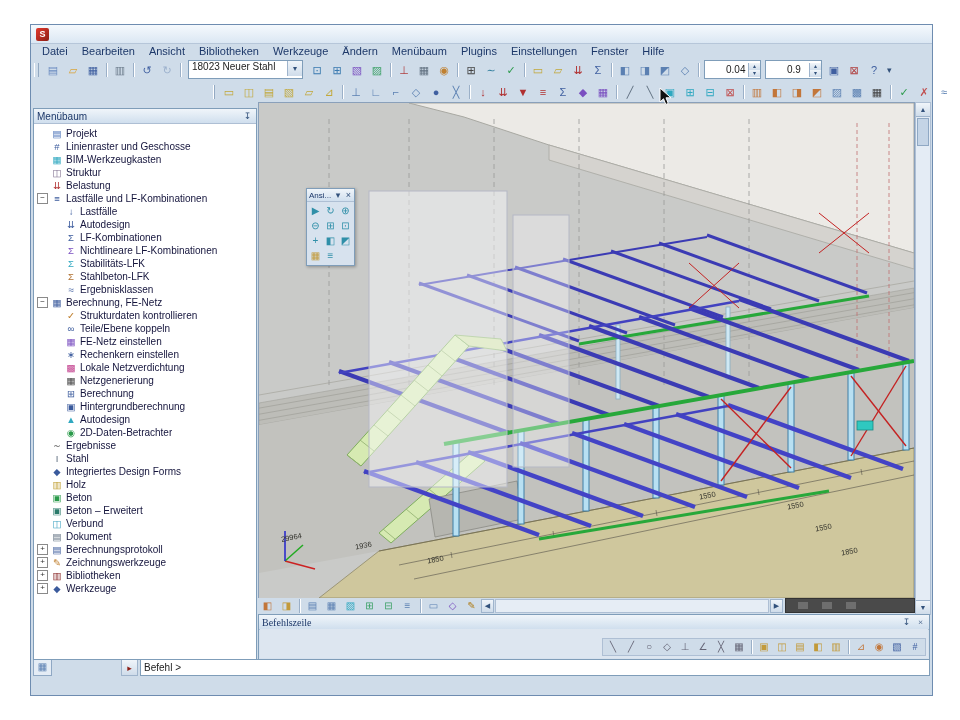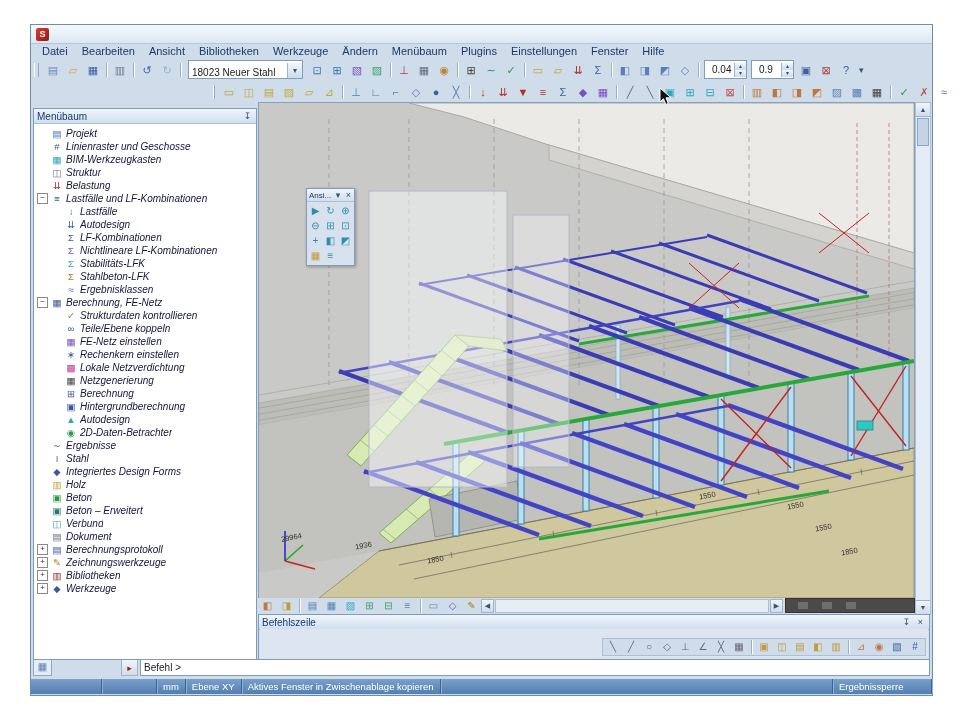--- a/index.html
+++ b/index.html
@@ -15,24 +15,24 @@
   .menu-item{padding:0 7px;cursor:default;}
 
   
   .tb{position:absolute;left:0;right:0;display:flex;align-items:center;background:#cfdce9;}
   .tb1{top:33px;height:23px;border-bottom:1px solid #bccadb;}
   .tb2{top:56px;height:21px;border-bottom:1px solid #aebfd4;}
   .grip{width:3px;height:14px;border-left:1px solid #ffffff;border-right:1px solid #93a9c2;margin:0 4px 0 3px;}
   .icon-strip{display:flex;align-items:center;}
   .icon-btn{width:16px;height:16px;display:flex;align-items:center;justify-content:center;font-size:11px;line-height:16px;margin:0 1px;border:1px solid transparent;border-radius:2px;cursor:default;}
   .sep{width:1px;height:14px;background:#9bb0c8;margin:0 3px;box-shadow:1px 0 0 #fff;}
-  .combo{display:flex;align-items:flex-end;width:110px;height:17px;background:#fff;border:1px solid #7f9db9;font-size:10px;color:#222;margin:0 4px;padding-left:3px;}
+  .combo{display:flex;align-items:flex-start;width:110px;height:17px;background:#fff;border:1px solid #7f9db9;font-size:10px;color:#222;margin:0 4px;padding-left:3px;}
   .combo-text{flex:1;white-space:nowrap;overflow:hidden;}
   .combo-arrow{width:14px;height:15px;background:linear-gradient(#f0f5fa,#cfdcea);border-left:1px solid #9fb4cc;font-size:8px;display:flex;align-items:center;justify-content:center;color:#33527c;}
-  .spin{display:flex;align-items:center;height:17px;background:#fff;border:1px solid #7f9db9;font-size:10px;color:#222;margin:0 2px;padding-left:7px;}
+  .spin{display:flex;align-items:center;height:17px;background:#fff;border:1px solid #7f9db9;font-size:10px;color:#222;margin:0 2px;padding-left:21px;}
   .spin-val{width:22px;}
   .spin-btns{display:flex;flex-direction:column;width:11px;border-left:1px solid #9fb4cc;}
   .spin-btns span{height:7px;font-size:6px;line-height:7px;text-align:center;background:linear-gradient(#f0f5fa,#cfdcea);color:#33527c;}
   .overflow{font-size:9px;color:#33527c;margin:0 3px;}
 
   
   .main{position:absolute;left:0;top:77px;right:0;height:511px;background:#cfdce9;}
   .viewport{position:absolute;left:227px;top:0;width:655px;height:495px;border:1px solid #8aa0ba;background:#c9cac8;overflow:hidden;}
   .viewport svg{display:block;}
   .vp-overlay{position:absolute;left:0;top:0;right:0;bottom:0;pointer-events:none;}
@@ -42,21 +42,21 @@
   .sidebar{position:absolute;left:2px;top:83px;width:222px;height:550px;background:#ffffff;border:1px solid #7f9db9;z-index:5;display:flex;flex-direction:column;}
   .panel-hdr{height:14px;background:linear-gradient(#f0f5fa,#d0dfee);border-bottom:1px solid #aebfd4;display:flex;align-items:center;font-size:10px;color:#1d3869;padding:0 3px;gap:3px;flex:0 0 auto;}
   .panel-hdr .hdr-title{flex:1;}
   .hdr-ico{font-size:9px;color:#33527c;width:11px;text-align:center;}
   .tree{flex:1;overflow:hidden;padding-top:3px;}
   .tree-row{display:flex;align-items:center;height:13px;font-size:10px;color:#14143c;padding-left:3px;white-space:nowrap;cursor:default;}
   .tree-row.lv1{padding-left:17px;}
   .expand{width:9px;height:9px;border:1px solid #8a8a8a;background:#fff;font-size:8px;line-height:7px;text-align:center;color:#333;margin-right:3px;flex:0 0 auto;}
   .expand.hidden{visibility:hidden;}
   .tree-icon{width:12px;text-align:center;font-size:9.5px;margin-right:3px;flex:0 0 auto;}
-  .tree-label{overflow:hidden;font-style:italic;}
+  .tree-label{overflow:hidden;}
 
   
   .palette{position:absolute;left:228px;top:86px;width:47px;background:#d7e2ee;border:1px solid #7f9db9;box-shadow:1px 1px 3px rgba(0,0,0,.3);z-index:20;margin-left:47px;}
   .palette .panel-hdr{height:12px;font-size:8px;padding:0 2px;}
   .palette-body{display:flex;flex-wrap:wrap;padding:1px 1px 2px 1px;}
   .palette .icon-btn{width:13px;height:13px;font-size:10px;line-height:13px;margin:0;}
 
   
   .mini{position:absolute;left:227px;top:496px;width:657px;height:15px;display:flex;align-items:center;background:#cfdce9;}
   .mini .icon-btn{width:15px;height:14px;font-size:10px;}
@@ -66,21 +66,21 @@
   .hsb-dark i{display:block;width:10px;height:7px;background:#6e6e6e;}
 
   
   .vscroll{position:absolute;left:884px;top:0;width:14px;height:511px;background:#e4ecf5;border:1px solid #aebfd4;display:flex;flex-direction:column;align-items:stretch;}
   .vsb-btn{height:13px;background:linear-gradient(#f0f5fa,#cfdcea);border-bottom:1px solid #9fb4cc;font-size:7px;display:flex;align-items:center;justify-content:center;color:#33527c;}
   .vsb-btn.bottom{border-top:1px solid #9fb4cc;border-bottom:none;}
   .vsb-thumb{height:26px;background:#c4d4e6;border:1px solid #8fa8c4;margin:1px;}
   .vsb-track{flex:1;}
 
   
-  .cmdpanel{position:absolute;left:227px;right:2px;top:589px;height:44px;background:#d7e2ee;border:1px solid #7f9db9;}
+  .cmdpanel{position:absolute;left:227px;right:2px;top:589px;height:44px;background:#d7e2ee;border:1px solid #7f9db9;font-family:Liberation Serif, serif;}
   .cmd-body{position:absolute;left:1px;right:1px;top:14px;bottom:1px;background:#dde6f0;}
   .snapbar{position:absolute;right:2px;bottom:2px;display:flex;align-items:center;background:#cfdce9;border:1px solid #aebfd4;padding:0 1px;}
   .snapbar .icon-btn{width:14px;height:14px;font-size:10px;}
 
   
   .tabstrip{position:absolute;left:2px;top:633px;width:222px;height:18px;display:flex;align-items:flex-start;}
   .side-tab{width:17px;height:17px;background:#e4ecf5;border:1px solid #8fa8c4;border-top:none;display:flex;align-items:center;justify-content:center;font-size:10px;color:#5b80b2;}
   .inputrow{position:absolute;left:90px;right:2px;top:634px;height:17px;display:flex;align-items:center;gap:2px;}
   .prompt-btn{width:15px;height:15px;background:linear-gradient(#f0f5fa,#cfdcea);border:1px solid #9fb4cc;font-size:9px;display:flex;align-items:center;justify-content:center;color:#8c1d14;}
   .cmd-input{flex:1;height:15px;border:1px solid #7f9db9;background:#fff;font-family:"Liberation Sans",sans-serif;font-size:10px;color:#222;padding:0 3px;}
@@ -648,27 +648,18 @@
   <div class="tabstrip">
     <span class="side-tab">
         <span>▦</span>
       </span>
   </div>
   <div class="inputrow">
     <span class="prompt-btn">▸</span>
     <input class="cmd-input" value="Befehl &gt;" style="">
   </div>
 
-  <div class="statusbar">
-    <div class="sseg" style="width:58px"></div>
-    <div class="sseg" style="width:42px"></div>
-    <div class="sseg">mm</div>
-    <div class="sseg">Ebene XY</div>
-    <div class="sseg">Aktives Fenster in Zwischenablage kopieren</div>
-    <div class="sseg flex"></div>
-    <div class="sseg" style="width:86px">Ergebnissperre</div>
-  </div>
 
   <svg class="cursor" width="13" height="19" viewBox="0 0 13 19">
     <polygon points="1,1 1,15 4.5,11.8 6.8,17.5 9.3,16.4 7,10.8 12,10.8" fill="#111" stroke="#fff" stroke-width="1"></polygon>
   </svg>
 
 </div>
 
 </body></html>

